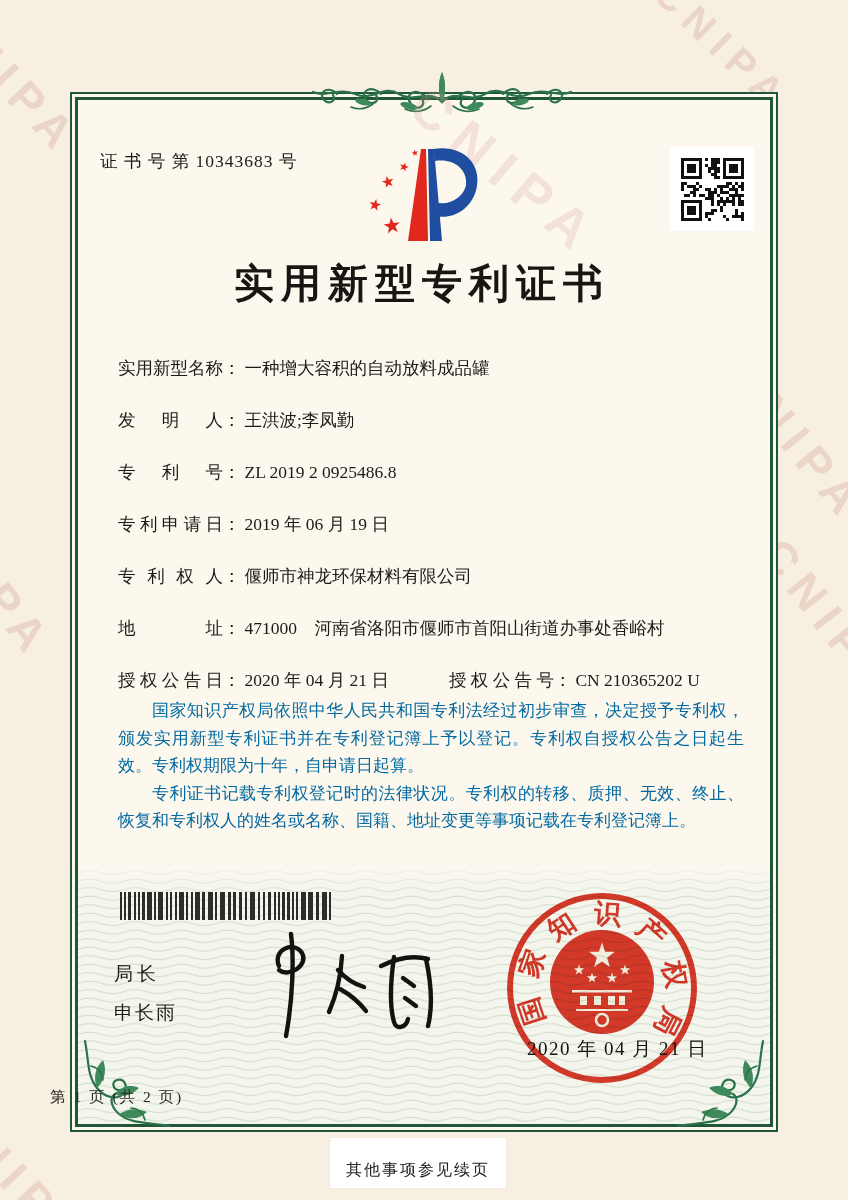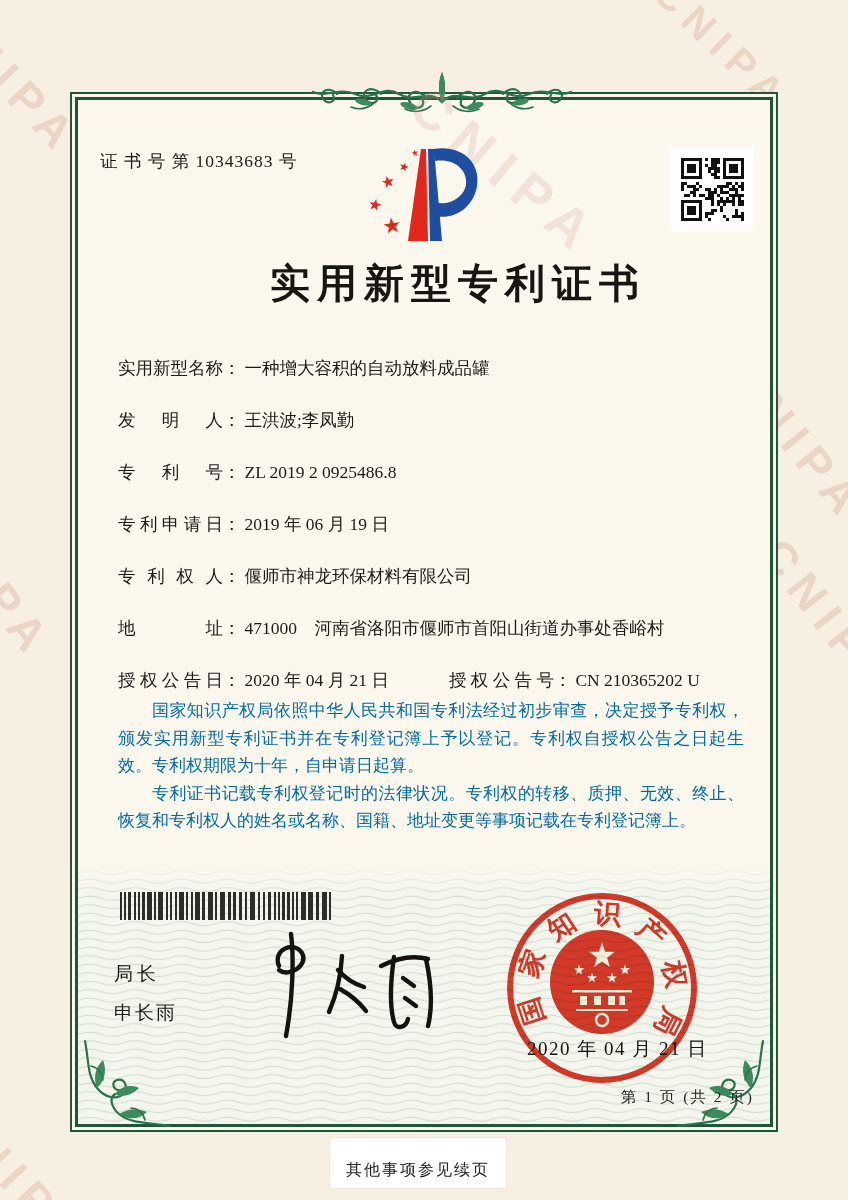--- a/index.html
+++ b/index.html
@@ -29,42 +29,42 @@
   .orn-bl{position:absolute;left:8px;top:942px;}
   .orn-br{position:absolute;left:601px;top:942px;}
 
   
   .z4{position:absolute;z-index:4;}
   .cert-no{left:100px;top:149px;font-size:17.5px;letter-spacing:1px;}
   .logo{left:345px;top:136px;}
   .qr-box{left:670px;top:147px;width:84px;height:84px;background:#fff;
           display:flex;align-items:center;justify-content:center;}
   .title{left:70px;top:256px;width:704px;text-align:center;font-size:40px;
-         font-weight:700;letter-spacing:7px;color:#181613;padding-left:36px;}
+         font-weight:700;letter-spacing:7px;color:#181613;}
 
   .fields{left:118px;top:354px;width:626px;font-size:17.5px;}
   .field{display:flex;margin-bottom:24px;line-height:28px;}
   .flabel{width:105px;flex:none;text-align:justify;text-align-last:justify;}
   .fcolon{flex:none;margin-right:4px;}
   .fvalue{flex:1;font-family:Liberation Serif, serif;}
   .field-pair{display:flex;line-height:28px;align-items:center;}
   .field-pair .sub{display:flex;}
   .field-pair .sub+.sub{margin-left:60px;}
 
   .paras{left:118px;top:697px;width:626px;font-size:17px;line-height:27.6px;
          text-align:justify;color:#0369a1;}
   .paras p{margin:0;text-indent:2em;}
 
   .barcode{left:120px;top:892px;}
   .director-title{left:114px;top:961px;font-size:19px;letter-spacing:4px;}
   .director-name{left:114px;top:1000px;font-size:19px;letter-spacing:2px;}
   .signature{left:245px;top:926px;}
   .seal{left:500px;top:886px;z-index:3;position:absolute;mix-blend-mode:multiply;}
   .seal-date{left:527px;top:1036px;font-size:19px;letter-spacing:1.5px;color:#14120f;}
-  .page-num{left:50px;top:1087px;width:704px;text-align:right;font-size:15.5px;letter-spacing:2px;color:#2a2823;}
+  .page-num{left:50px;top:1087px;width:704px;text-align:left;font-size:15.5px;letter-spacing:2px;color:#2a2823;}
   .cont-note{left:330px;top:1138px;background:#ffffff;padding:22px 16px 7px;font-size:16px;
              letter-spacing:2px;color:#24221f;box-shadow:0 0 0 1px rgba(0,0,0,0.02);}
 </style>
 </head>
 <body>
 
 <div class="page">
 
   <div class="wm wm1">CNIPA</div>
   <div class="wm wm2">CNIPA</div>

